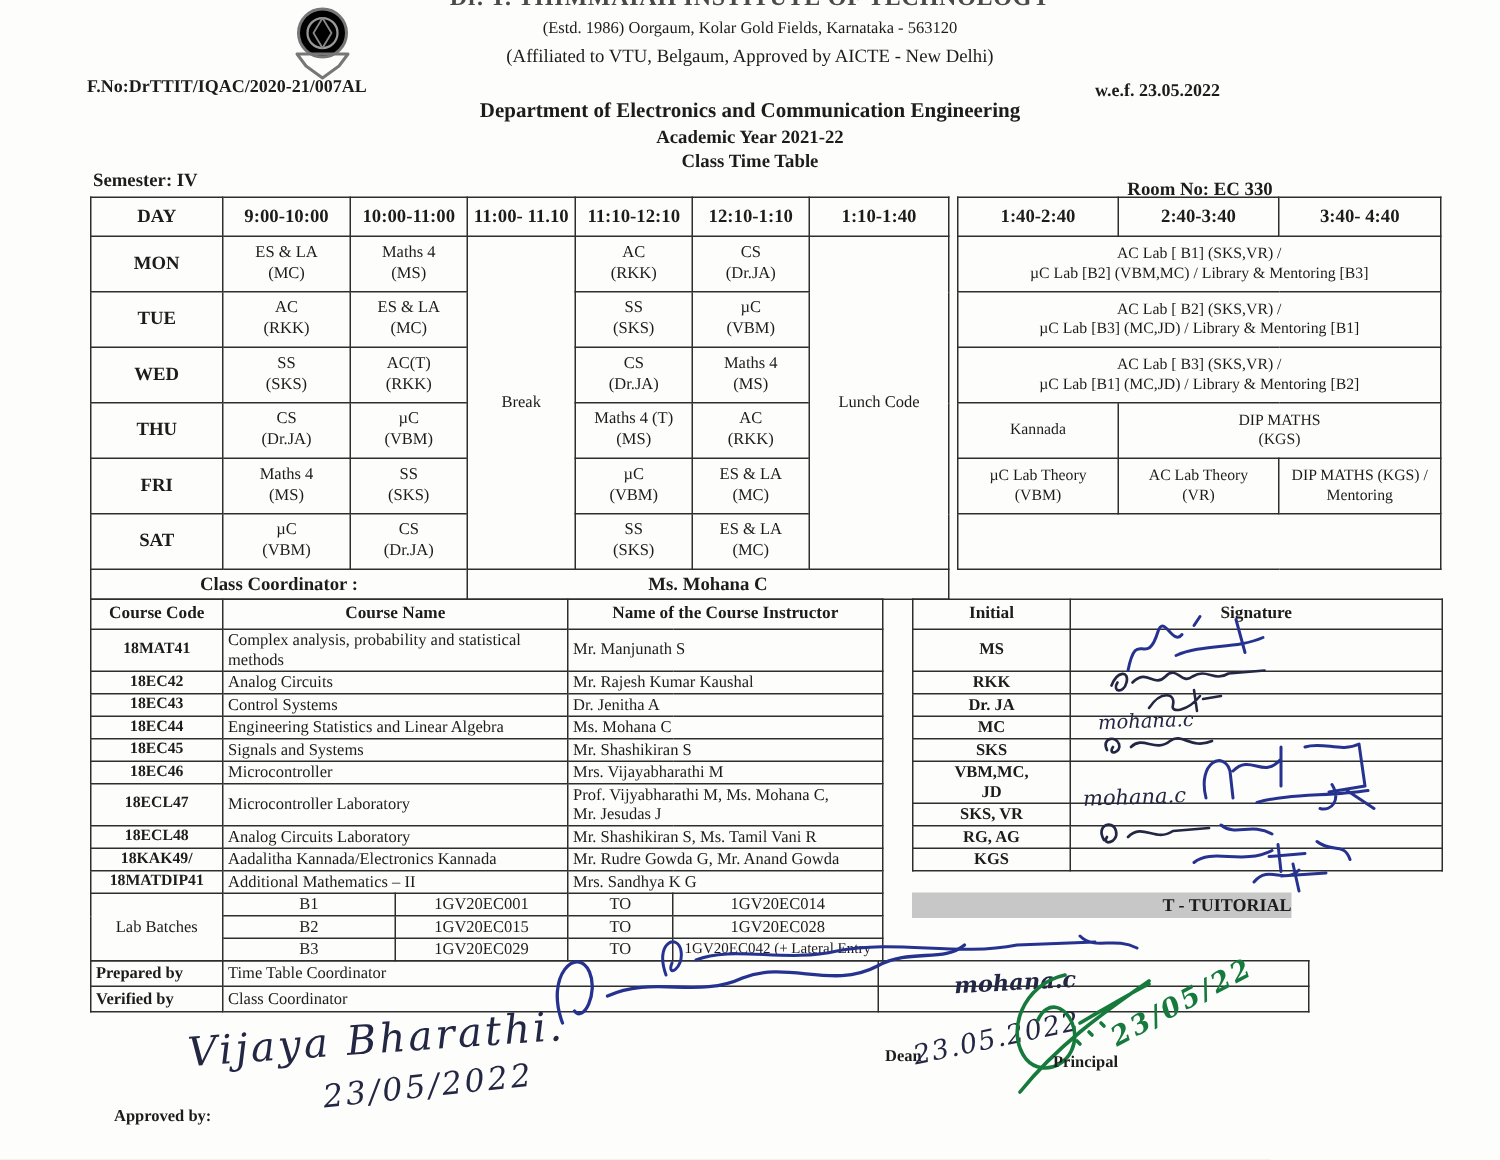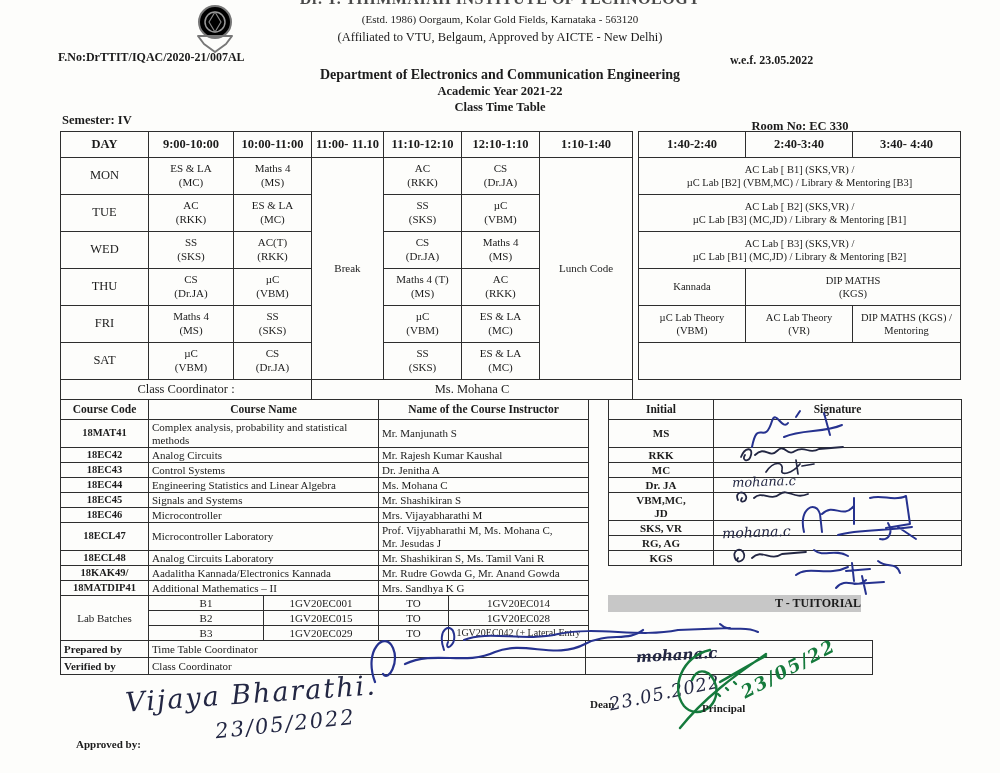--- a/index.html
+++ b/index.html
@@ -16,21 +16,21 @@
   .dept{top:67px;left:200px;width:600px;text-align:center;font-weight:bold;font-size:14px;}
   .acad{top:84px;left:200px;width:600px;text-align:center;font-weight:bold;font-size:12.5px;}
   .dtitle{top:100px;left:200px;width:600px;text-align:center;font-weight:bold;font-size:12.5px;}
   .sem{top:113px;left:62px;font-size:12.5px;font-weight:bold;}
   .room{top:119px;left:700px;width:200px;text-align:center;font-size:12.5px;font-weight:bold;}
   
   table{border-collapse:collapse;table-layout:fixed;position:absolute;}
   td{border:1.2px solid #2e2e2e;padding:0;overflow:hidden;vertical-align:middle;}
   .tt td{text-align:center;font-size:11px;line-height:1.25;white-space:pre-line;}
   .tt .hdr{font-weight:bold;font-size:12.5px;white-space:normal;}
-  .tt .day{font-weight:normal;font-size:12.5px;margin-left:40px;}
+  .tt .day{font-weight:bold;font-size:12.5px;margin-left:40px;}
   .pm td{font-size:10.5px;}
   .pm .hdr{font-size:12.5px;}
   .ct td{font-size:11px;padding:0 3px;line-height:1.15;}
   .ct .hdr{font-weight:bold;text-align:center;font-size:11.5px;padding:0 1px;}
   .ct .code{font-weight:bold;text-align:center;font-size:10.5px;padding:0 1px;}
   .ct .ini{font-weight:bold;text-align:center;white-space:pre-line;font-size:11px;}
   .ct .bat{text-align:center;}
   .tuit{left:608px;top:595px;width:253px;height:17px;background:#c7c7c7;text-align:right;
         font-weight:bold;font-size:12px;line-height:17px;}
   
@@ -300,25 +300,29 @@
     </tr>
     <tr style="height:28px">
           <td class="ini">MS</td>
           <td></td>
         </tr>
     <tr style="height:15px">
           <td class="ini">RKK</td>
           <td></td>
         </tr>
     <tr style="height:15px">
+          <td class="ini">Dr. JA</td>
+          <td></td>
+        </tr>
+    <tr style="height:15px">
           <td class="ini">MC</td>
           <td></td>
         </tr>
     <tr style="height:15px">
-          <td class="ini">Dr. JA</td>
+          <td class="ini">SKS</td>
           <td></td>
         </tr>
     <tr style="height:28px">
           <td class="ini">VBM,MC,
 JD</td>
           <td></td>
         </tr>
     <tr style="height:15px">
           <td class="ini">SKS, VR</td>
           <td></td>

